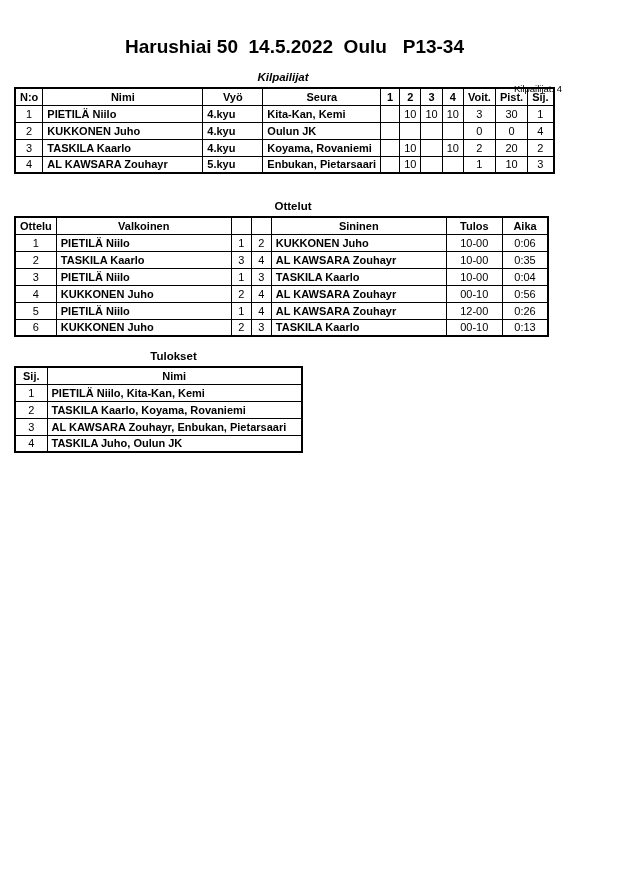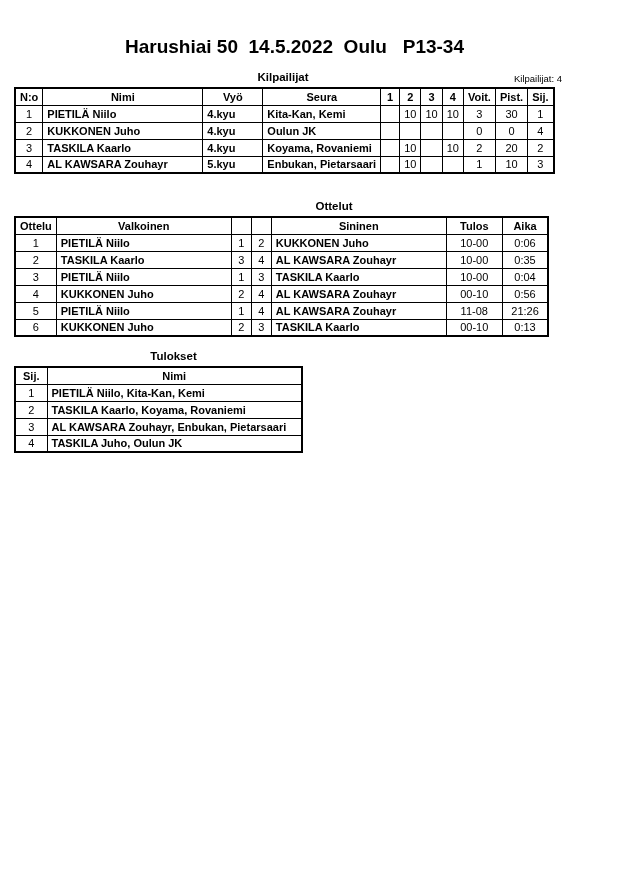--- a/index.html
+++ b/index.html
@@ -21,26 +21,26 @@
     font-size: 19px;
     font-weight: bold;
     white-space: pre;
   }
   .section-head { position: relative; margin-top: 13px; }
   .section-title {
     font-weight: bold;
     font-size: 11.5px;
     text-align: center;
   }
-  .w-t1 { width: 506px; margin-left: 30px; }
+  .w-t1 { width: 506px; margin-left: 30px; font-style: italic; }
   .w-t2 { width: 526px; margin-left: 30px; }
   .w-t3 { width: 287px; margin-left: 30px; }
   .count-label {
     position: absolute;
-    top: 2px; right: 27px;
+    top: 12px; right: 27px;
     font-size: 9.5px;
     font-weight: normal;
   }
   table {
     border-collapse: collapse;
     table-layout: fixed;
     margin-left: 14px;
     margin-top: 4px;
     background: #fff;
   }
@@ -49,21 +49,21 @@
     border: 1px solid #000;
     font-size: 11px;
     height: 17px;
     padding: 0 4px;
     white-space: nowrap;
     overflow: hidden;
   }
   th { font-weight: bold; text-align: center; }
   .al-l { text-align: left; font-weight: bold; }
   .al-c { text-align: center; }
-  .gap-lg { margin-top: 26px; padding-left: 41px; }
+  .gap-lg { margin-top: 26px; }
   .gap-md { }
 </style>
 </head>
 <body>
 
 <div class="sheet">
 
   <div class="page-title">Harushiai 50  14.5.2022  Oulu   P13-34</div>
 
   <div class="section-head">
@@ -217,22 +217,22 @@
           <td class="al-l">AL KAWSARA Zouhayr</td>
           <td class="al-c">00-10</td>
           <td class="al-c">0:56</td>
         </tr>
         <tr>
           <td class="al-c">5</td>
           <td class="al-l">PIETILÄ Niilo</td>
           <td class="al-c">1</td>
           <td class="al-c">4</td>
           <td class="al-l">AL KAWSARA Zouhayr</td>
-          <td class="al-c">11-08</td>
-          <td class="al-c">21:26</td>
+          <td class="al-c">12-00</td>
+          <td class="al-c">0:26</td>
         </tr>
         <tr>
           <td class="al-c">6</td>
           <td class="al-l">KUKKONEN Juho</td>
           <td class="al-c">2</td>
           <td class="al-c">3</td>
           <td class="al-l">TASKILA Kaarlo</td>
           <td class="al-c">00-10</td>
           <td class="al-c">0:13</td>
         </tr>

